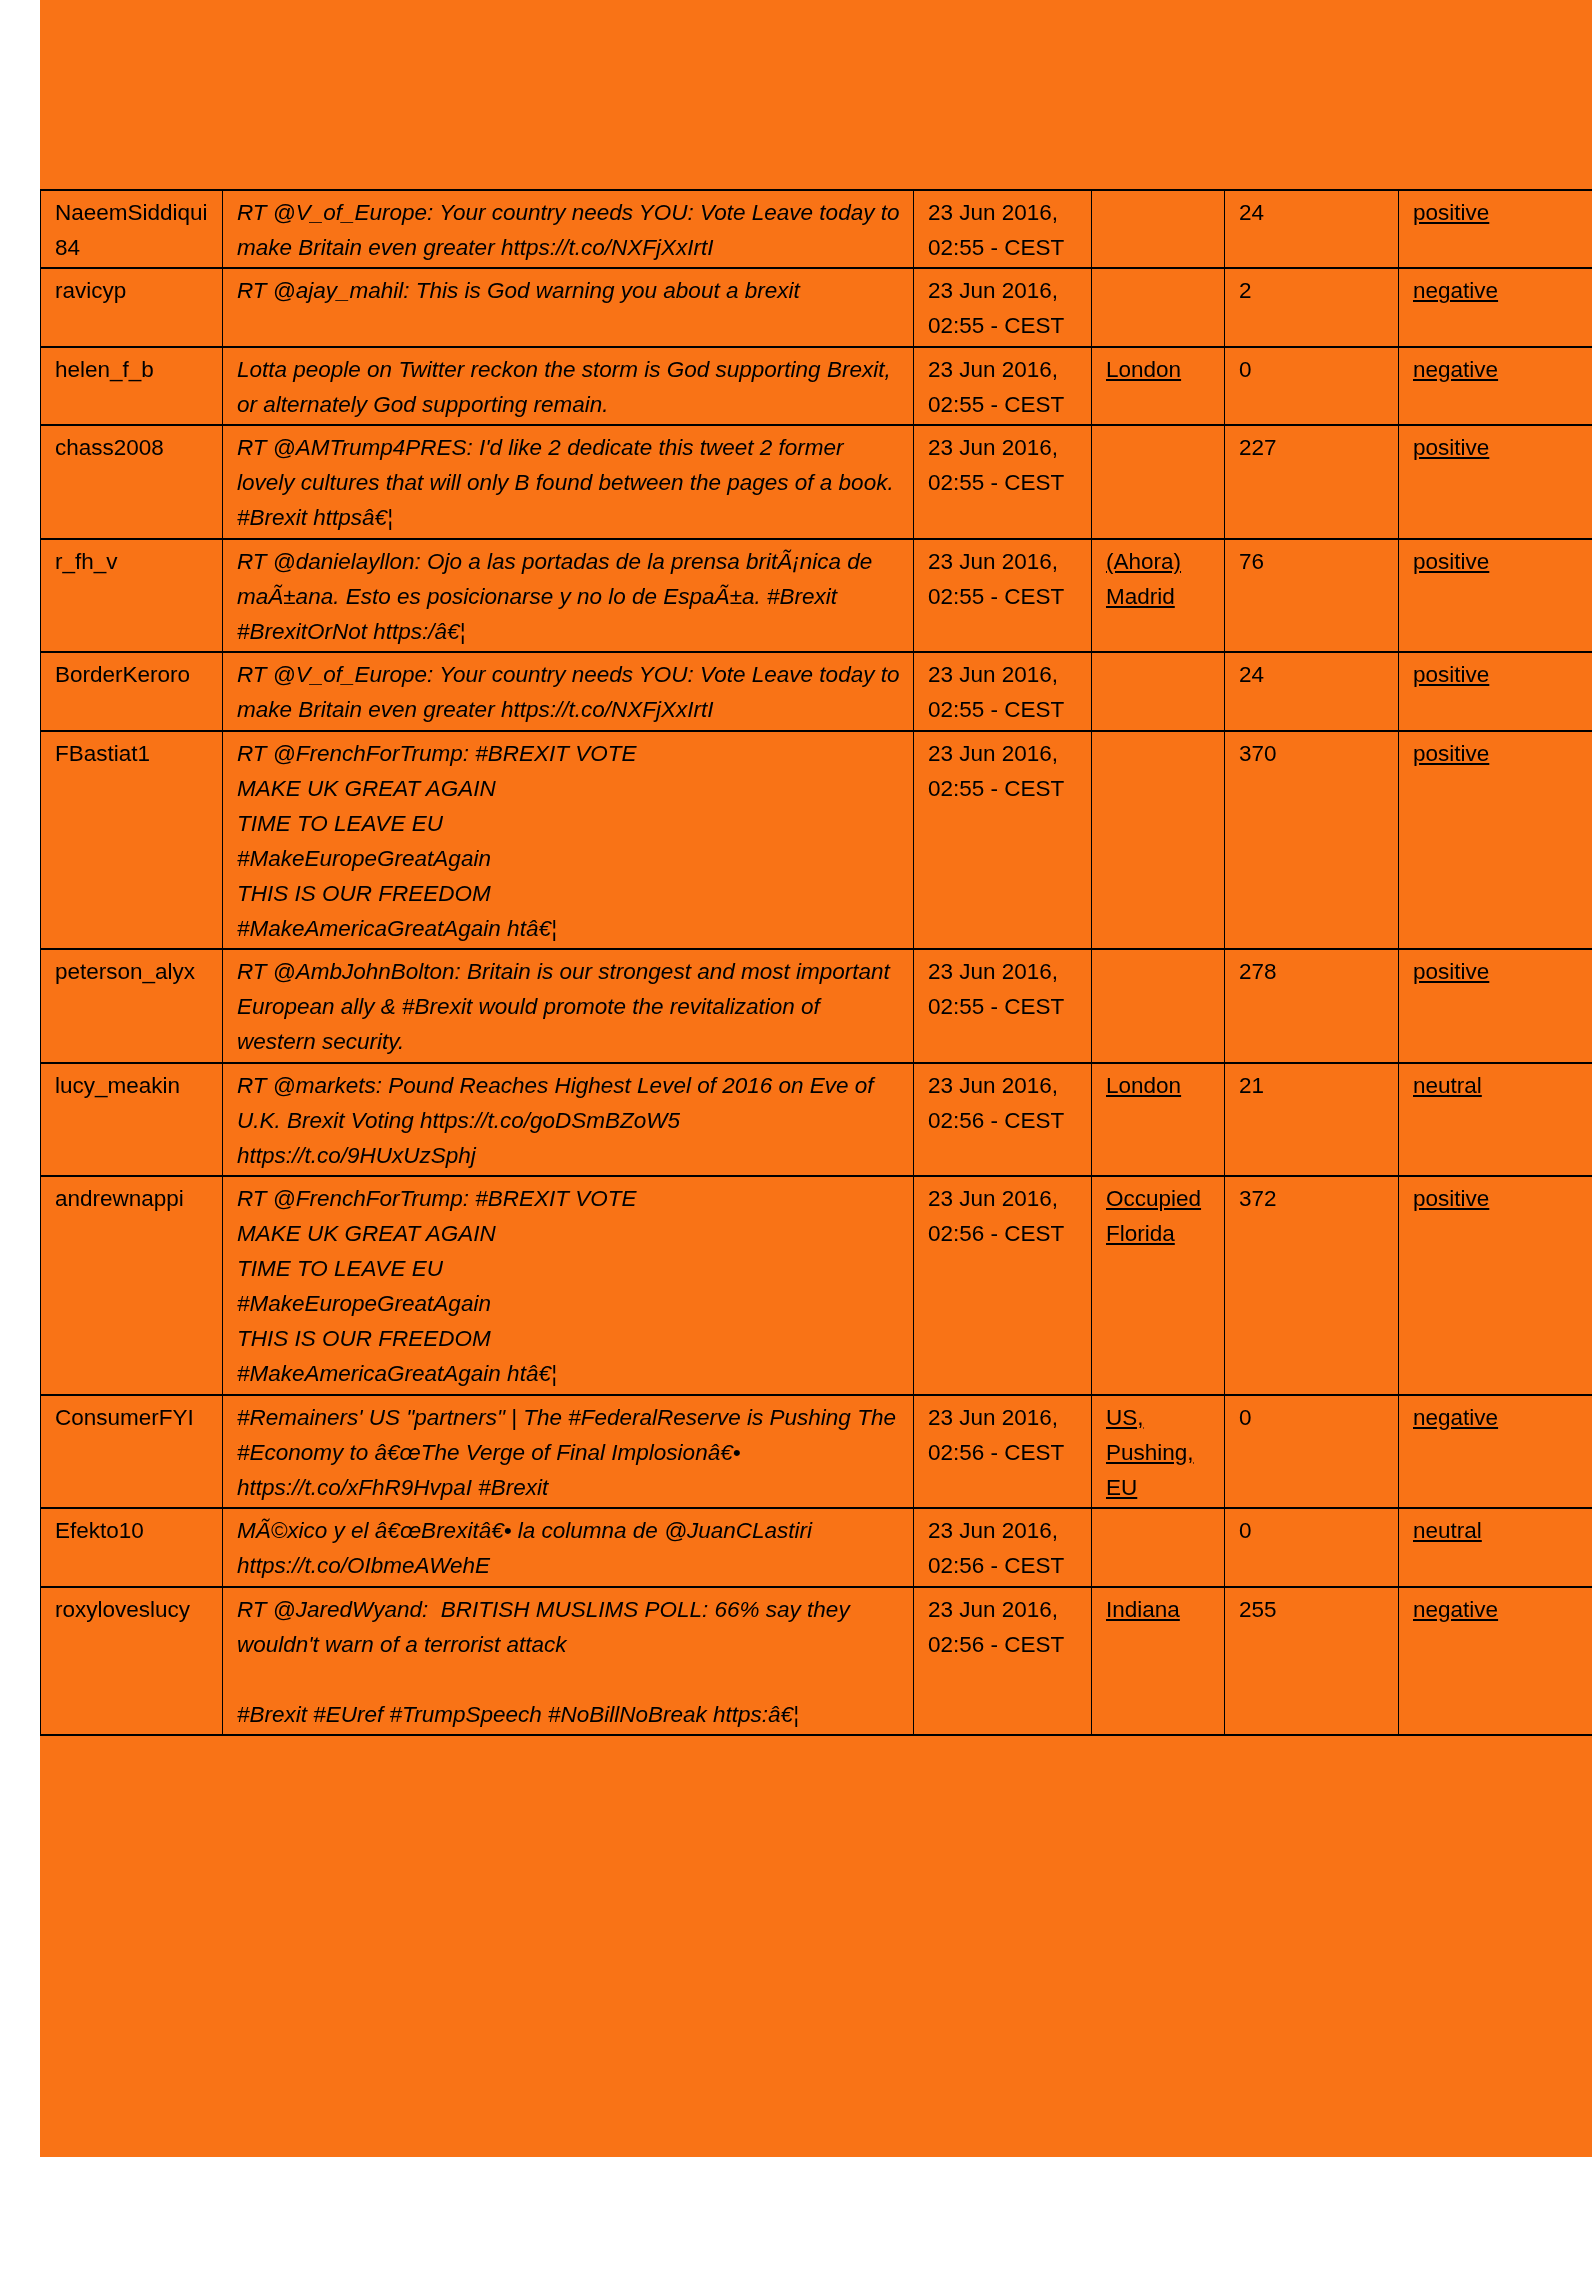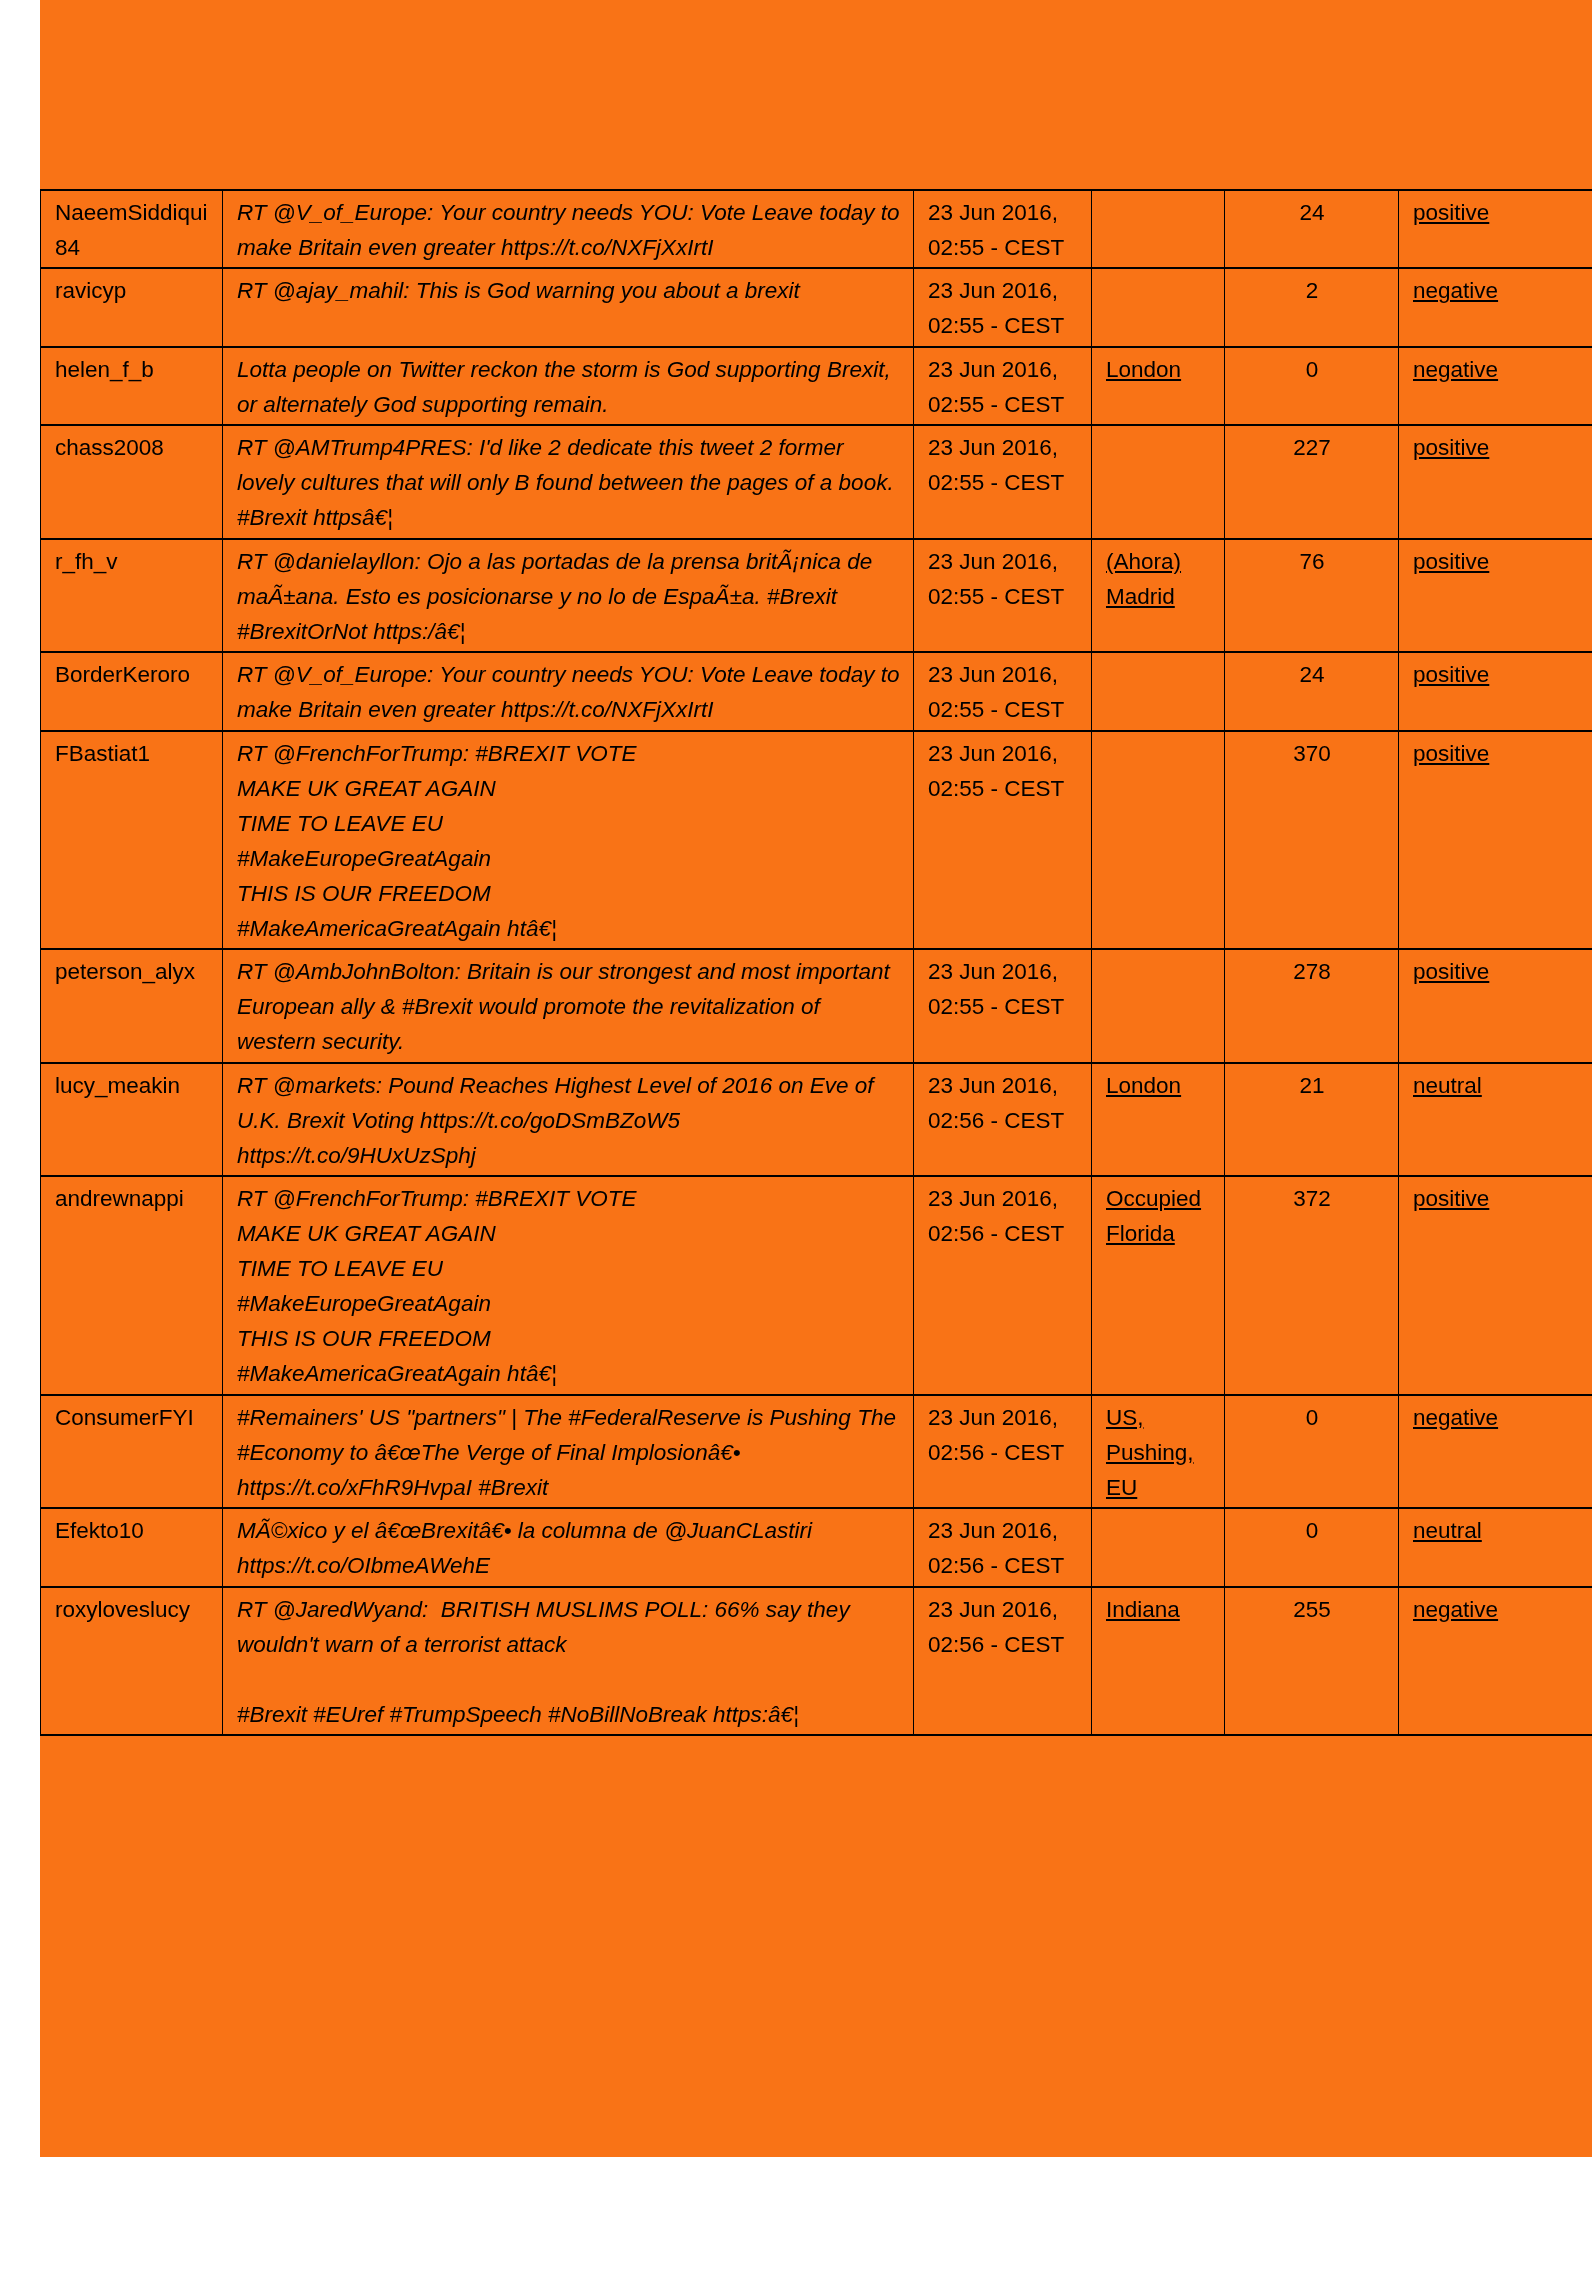--- a/index.html
+++ b/index.html
@@ -49,21 +49,21 @@
   td.col-datetime {
     padding-right: 13px;
   }
   td.col-location {
     overflow-wrap: break-word;
     word-break: break-word;
     padding-right: 26px;
     text-decoration: underline;
   }
   td.col-count {
-    text-align: center;
+    text-align: left;
     padding-right: 16.7px;
   }
   td.col-sentiment {
     padding-right: 13px;
     text-decoration: underline;
   }
   .bates-footer {
     position: absolute;
     top: 2222px;
     right: 12.2px;

